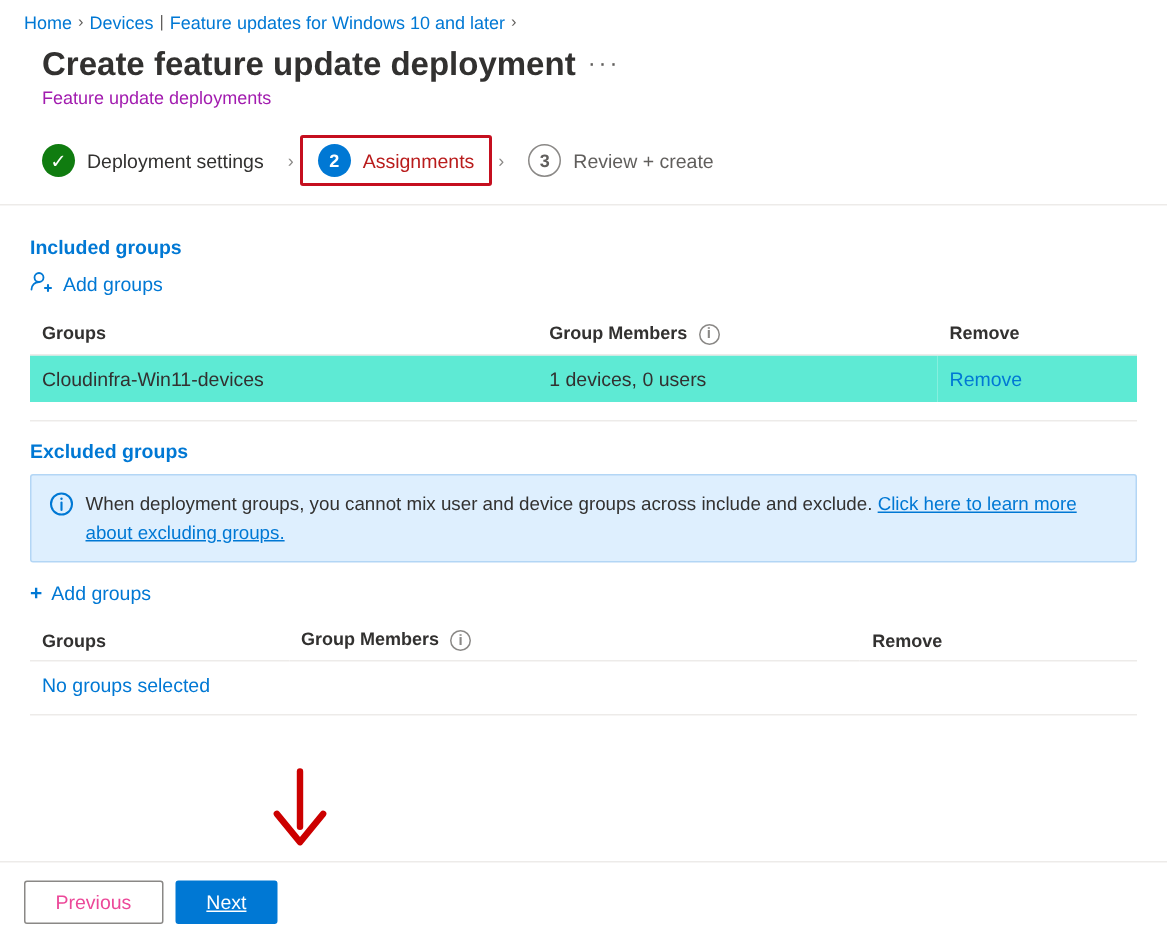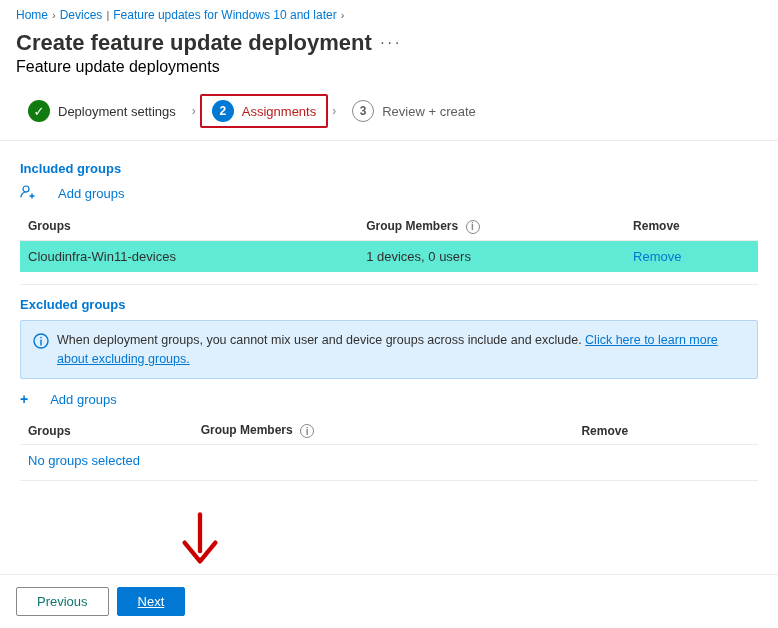--- a/index.html
+++ b/index.html
@@ -28,41 +28,41 @@
       padding: 8px 16px 4px 16px;
       font-size: 12px;
       color: #0078d4;
       gap: 4px;
     }
     .breadcrumb a { color: #0078d4; text-decoration: none; }
     .breadcrumb-sep { color: #605e5c; font-size: 11px; }
 
     
     .page-header {
-      padding: 4px 16px 2px 16px;
+      padding: 4px 16px 2px 28px;
     }
     .page-title-row {
       display: flex;
       align-items: center;
       gap: 8px;
     }
     .page-title {
       font-size: 22px;
       font-weight: 600;
       color: #323130;
     }
     .more-icon {
       font-size: 16px;
       color: #605e5c;
       cursor: pointer;
       letter-spacing: 2px;
     }
     .page-subtitle {
-      font-size: 16px;
-      color: #000000;
+      font-size: 12px;
+      color: #a21caf;
       margin-top: 2px;
     }
 
     
     .wizard-steps {
       display: flex;
       align-items: center;
       padding: 16px 16px 12px 16px;
       gap: 0;
       border-bottom: 1px solid #edebe9;
@@ -140,21 +140,21 @@
       font-size: 13px;
       font-weight: 600;
       margin-bottom: 8px;
       margin-top: 4px;
     }
 
     
     .add-groups-link {
       display: flex;
       align-items: center;
-      gap: 22px;
+      gap: 6px;
       color: #0078d4;
       cursor: pointer;
       font-size: 13px;
       margin-bottom: 10px;
       text-decoration: none;
     }
 
     
     .groups-table {
       width: 100%;
@@ -253,21 +253,21 @@
       background: #fff;
     }
 
     .btn {
       padding: 6px 20px;
       font-size: 13px;
       border-radius: 2px;
       cursor: pointer;
       border: 1px solid #8a8886;
       background: #fff;
-      color: #0f766e;
+      color: #ec4899;
       font-family: 'Segoe UI', Arial, sans-serif;
     }
     .btn-primary {
       background: #0078d4;
       color: #fff;
       border-color: #0078d4;
       text-decoration: underline;
     }
 
     

